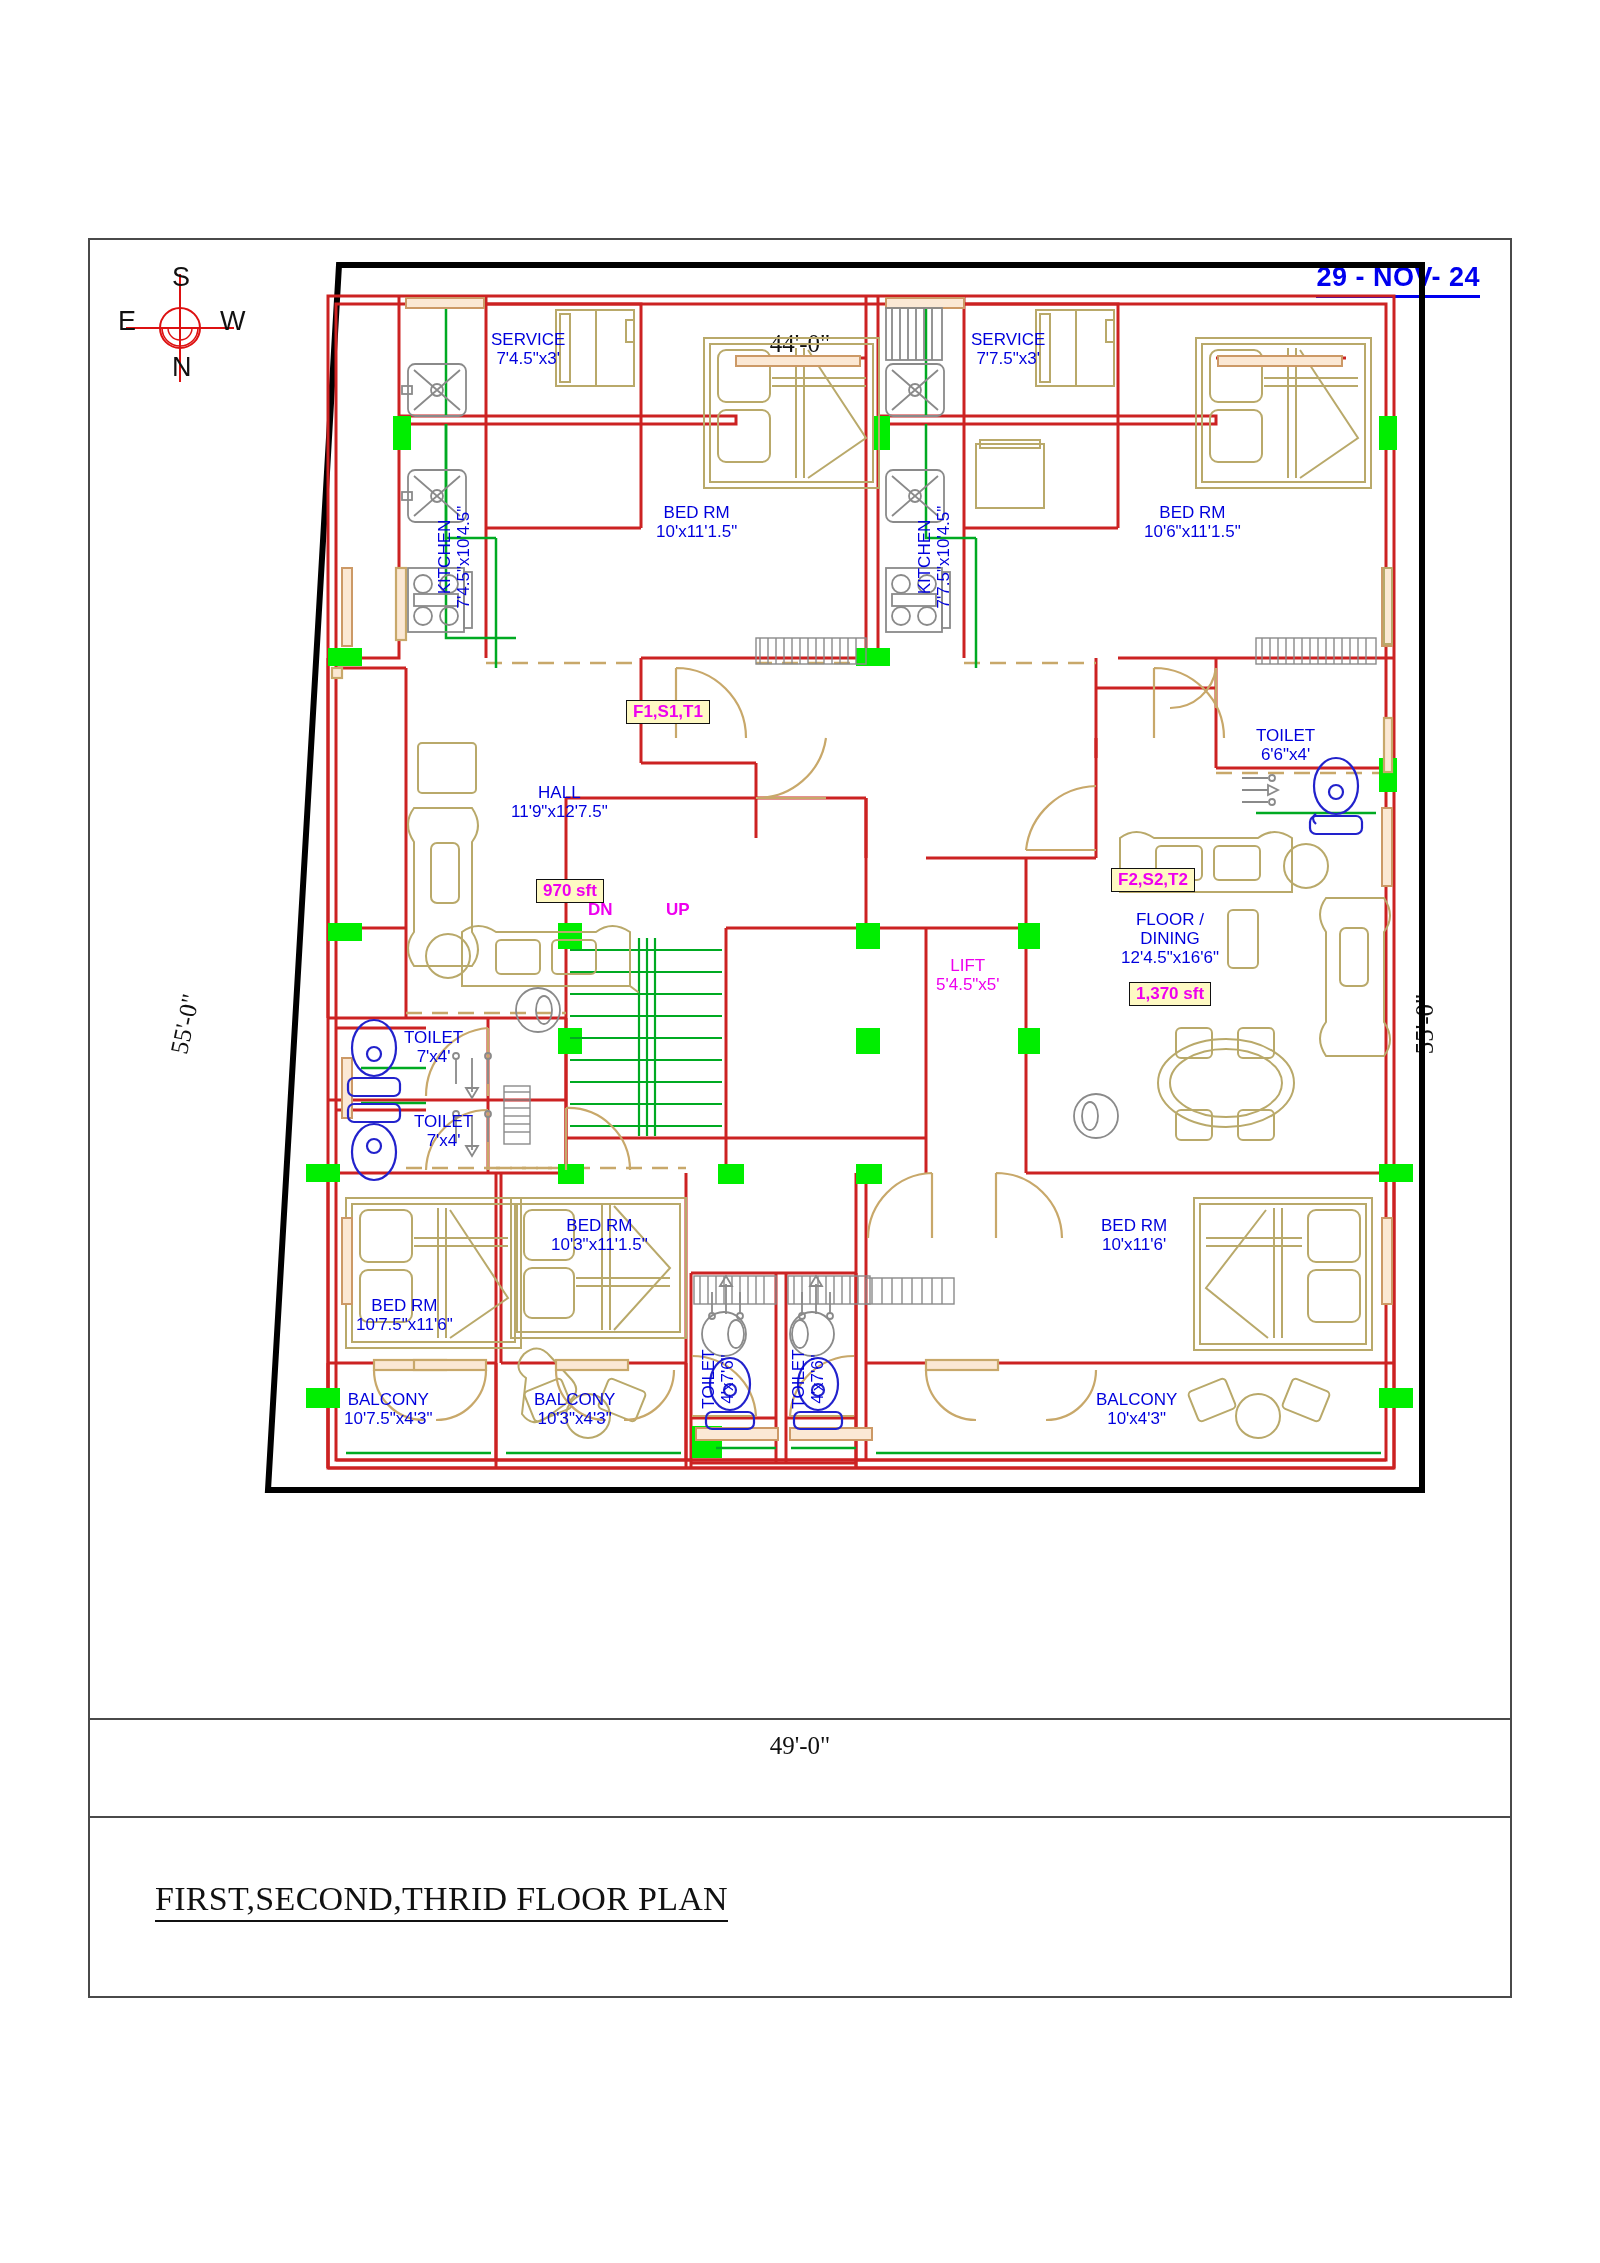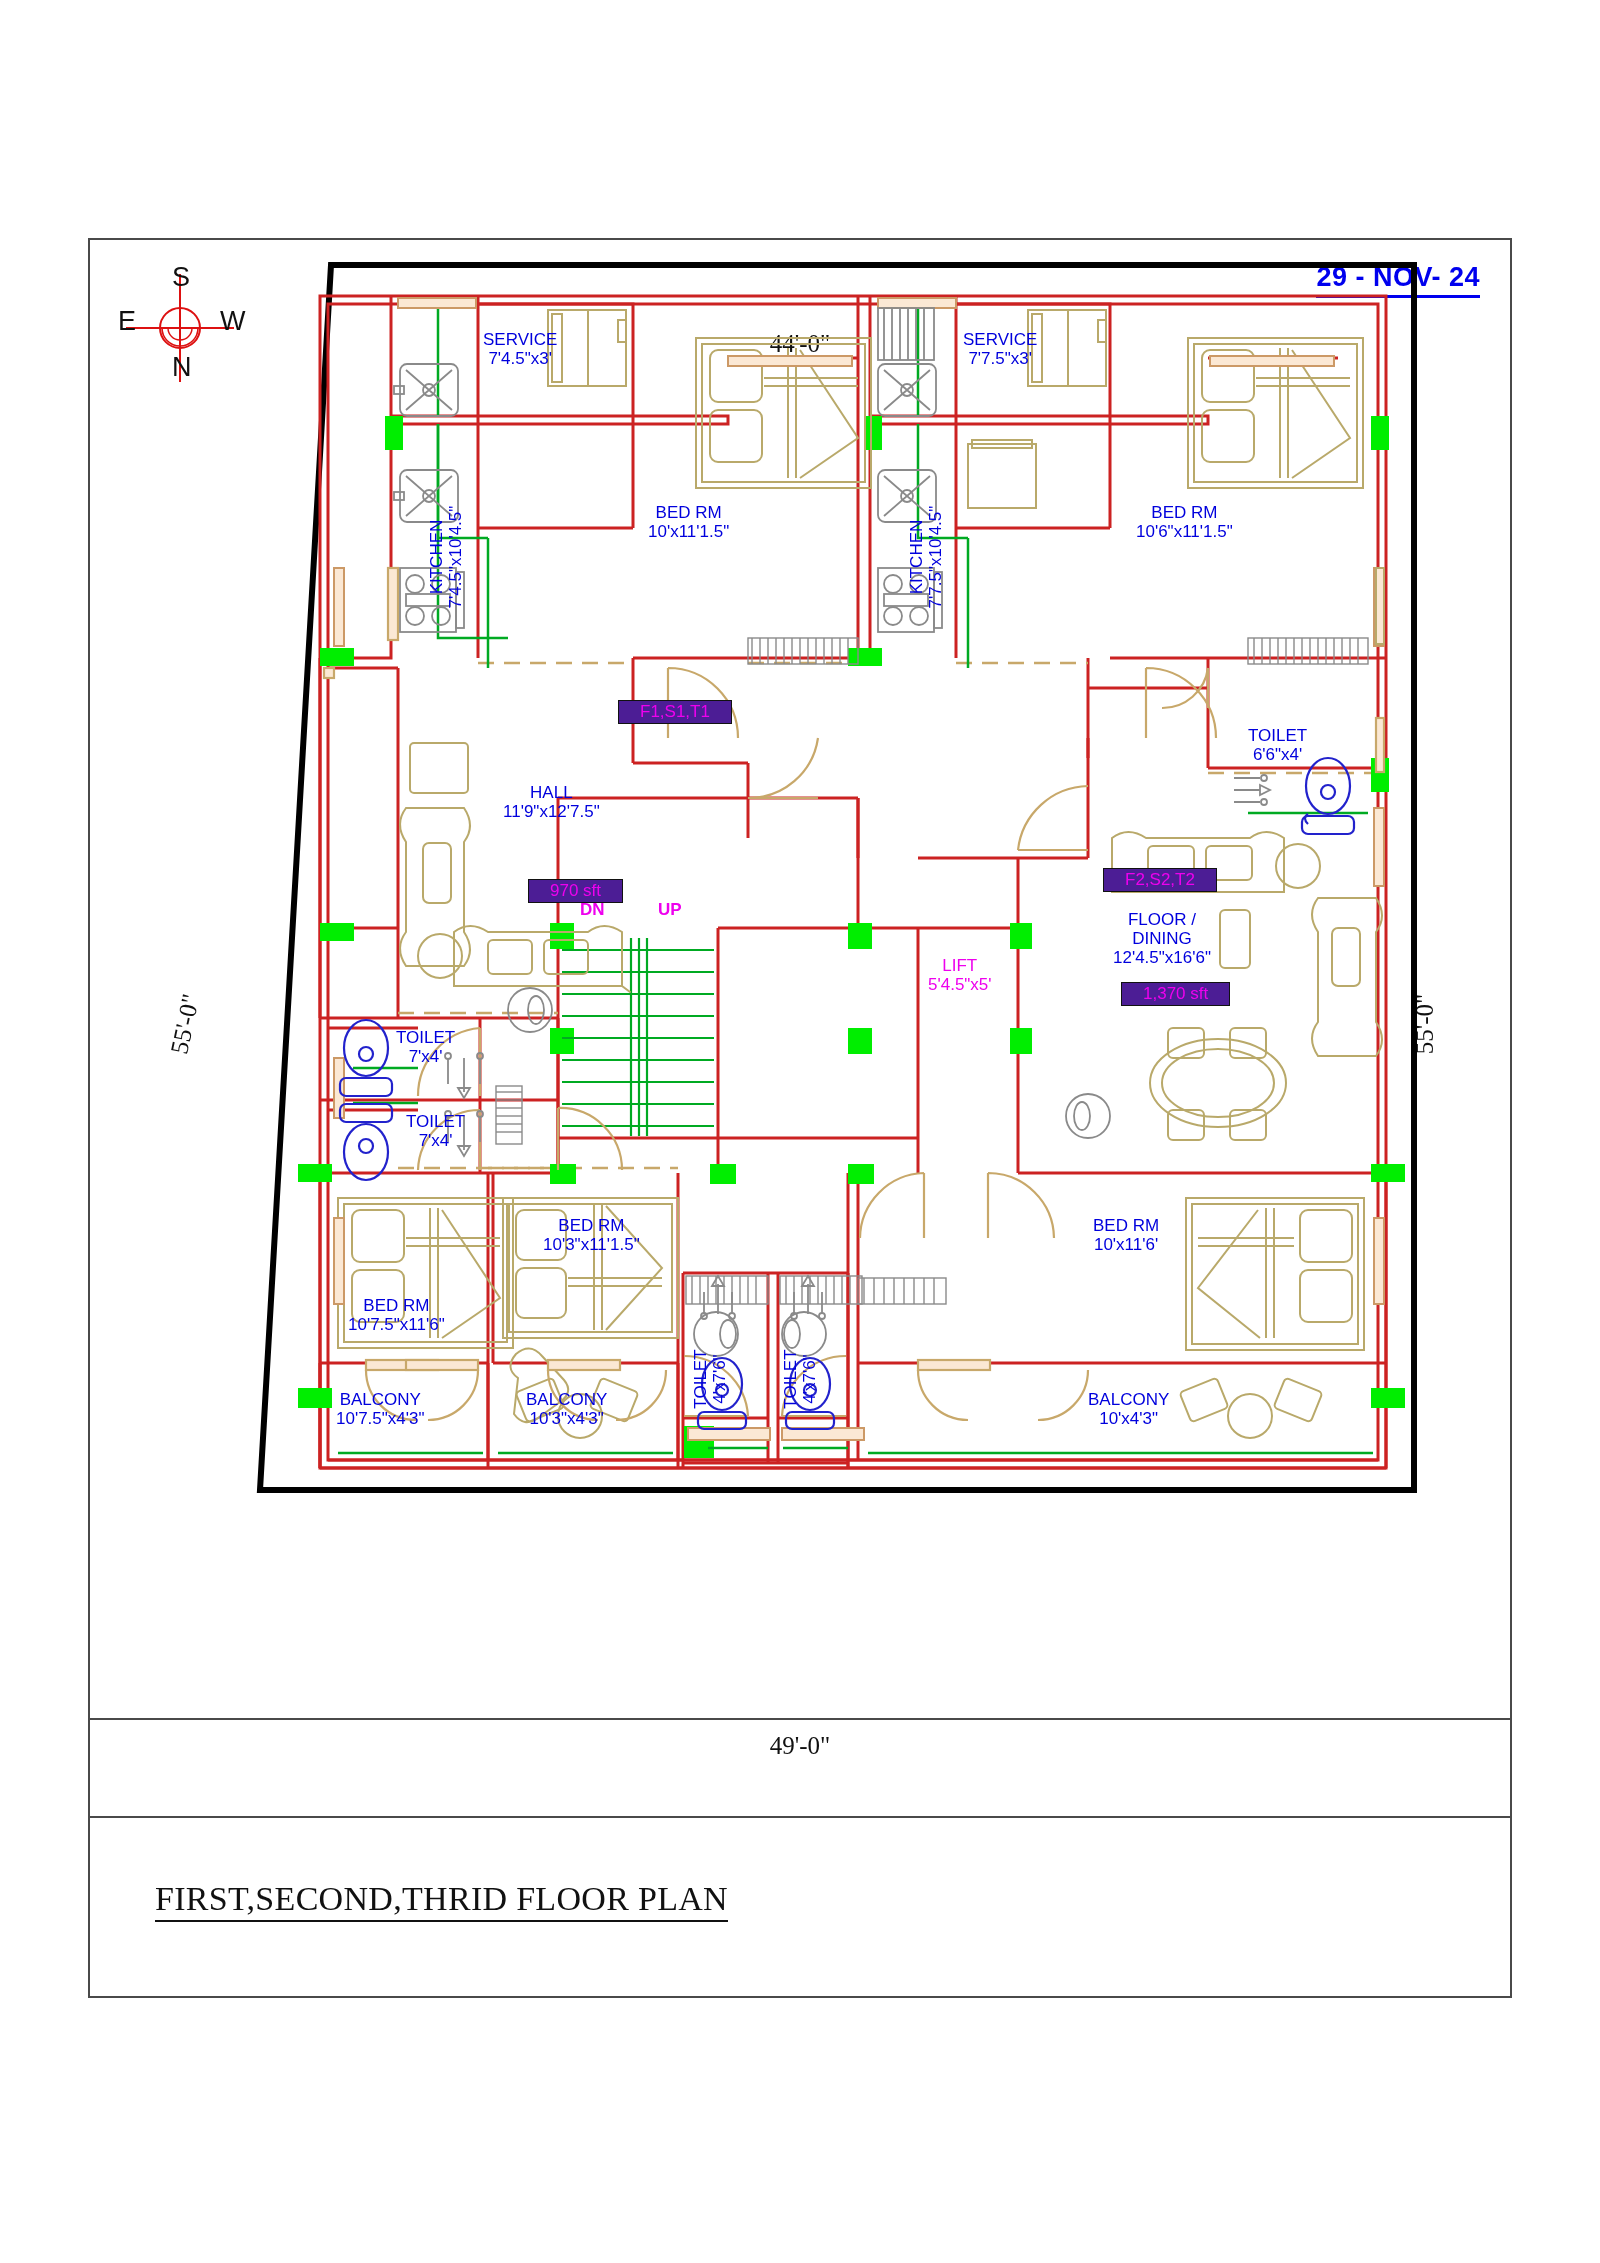--- a/index.html
+++ b/index.html
@@ -42,30 +42,30 @@
   .dim-right{
     position:absolute;left:1395px;top:1010px;color:#111;font-family:"Liberation Serif", serif;
     font-size:25px;transform:rotate(-90deg);transform-origin:center;white-space:nowrap;
   }
   
   .compass{position:absolute;left:110px;top:268px;width:140px;height:120px;}
   .compass span{position:absolute;font-size:27px;color:#111;font-family:"Liberation Sans",sans-serif;}
   .c-n{left:62px;top:84px;} .c-s{left:62px;top:-6px;}
   .c-e{left:8px;top:38px;}  .c-w{left:110px;top:38px;}
   
-  #plan{position:absolute;left:88px;top:238px;width:1424px;height:1490px;}
+  #plan{position:absolute;left:96px;top:238px;width:1424px;height:1490px;}
   .rmlabel{
     position:absolute;color:#0000dd;font-size:17px;font-weight:normal;
     line-height:1.12;text-align:center;white-space:nowrap;font-family:"Liberation Sans",sans-serif;
   }
   .rmlabel.pink{color:#ee00ee;text-align:center;}
   .rmlabel.rot{transform:rotate(-90deg);transform-origin:center center;}
   .tagbox{
     position:absolute;border:1.5px solid #111;color:#ee00ee;font-size:17px;
-    padding:1px 21px;background:#4c1d95;white-space:nowrap;font-family:"Liberation Sans",sans-serif;
+    padding:1px 6px;background:#fef9c3;white-space:nowrap;font-family:"Liberation Sans",sans-serif;font-weight:bold;
   }
   .updn{position:absolute;color:#ee00ee;font-size:17px;font-family:"Liberation Sans",sans-serif;font-weight:bold;}
   svg{position:absolute;left:0;top:0;}
 </style>
 </head>
 <body>
 
 <div id="page">
 
   <div class="sheet-frame"></div>

